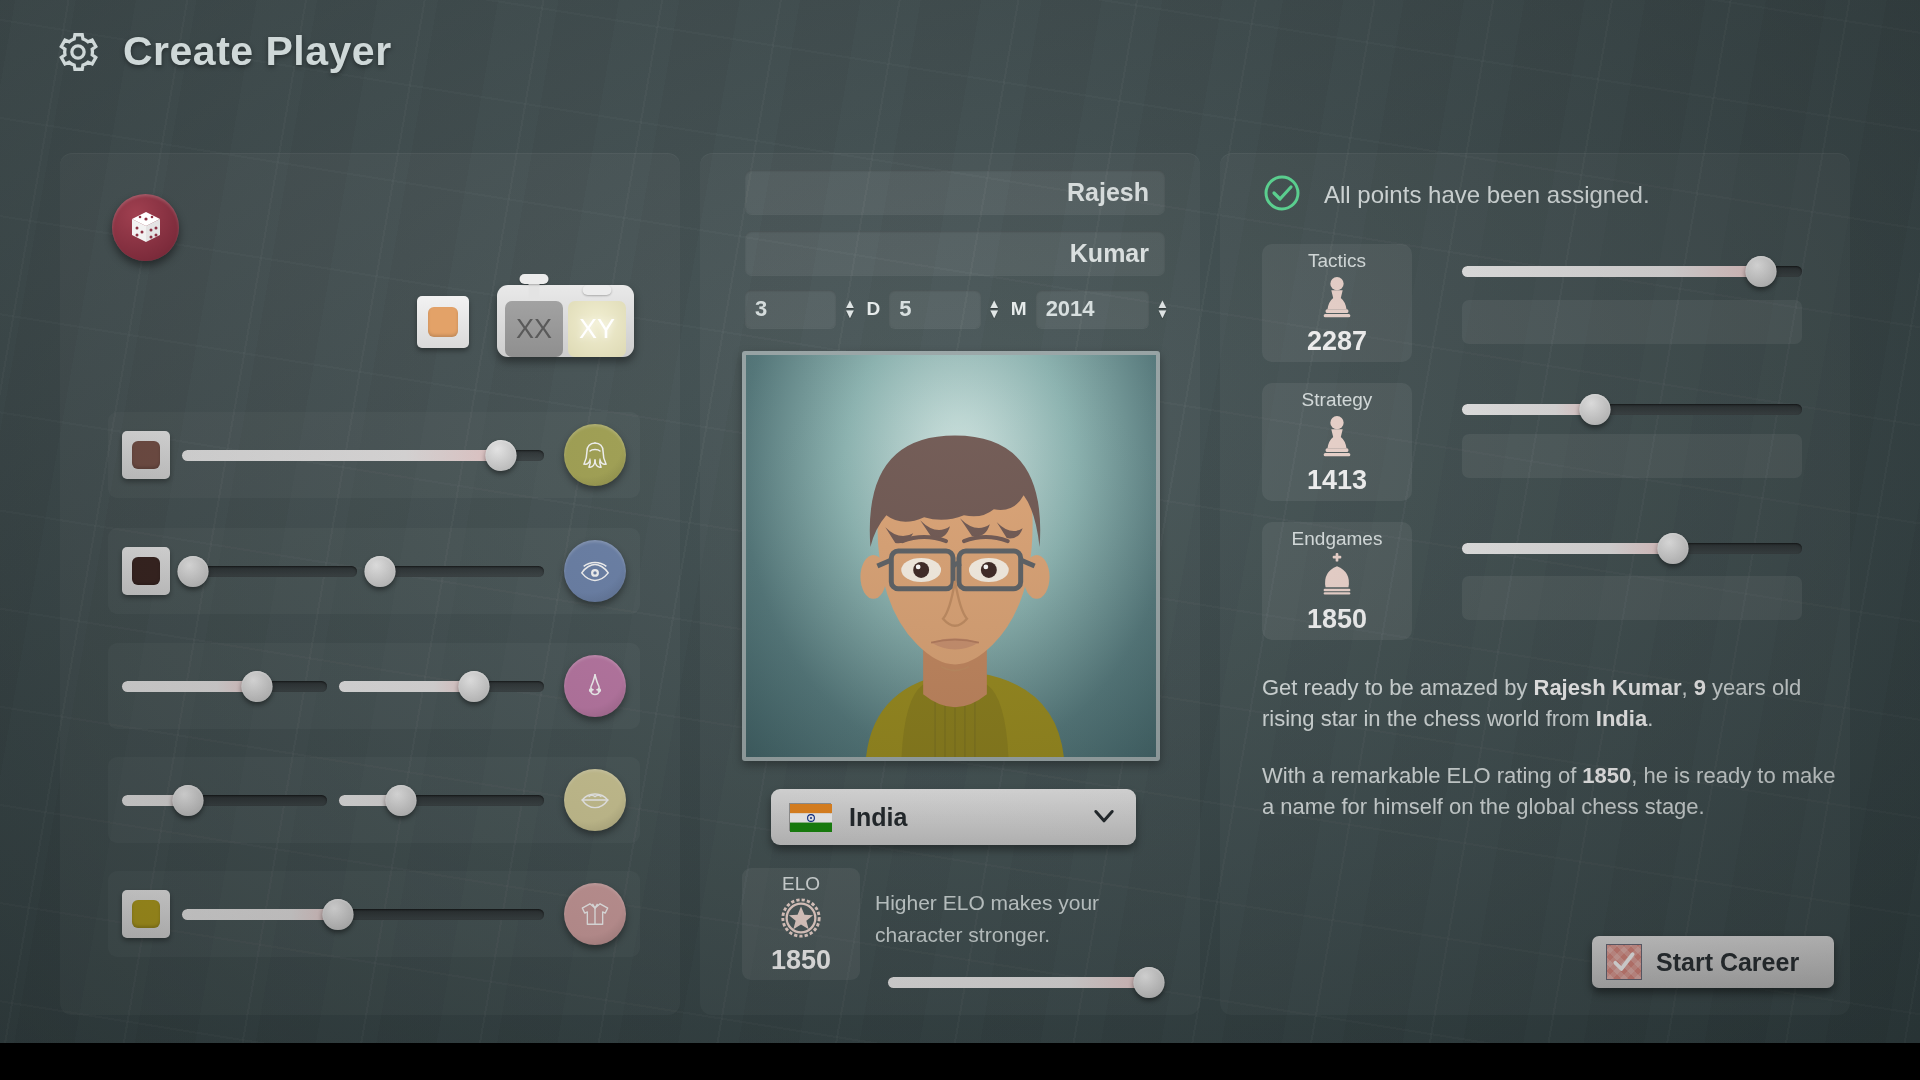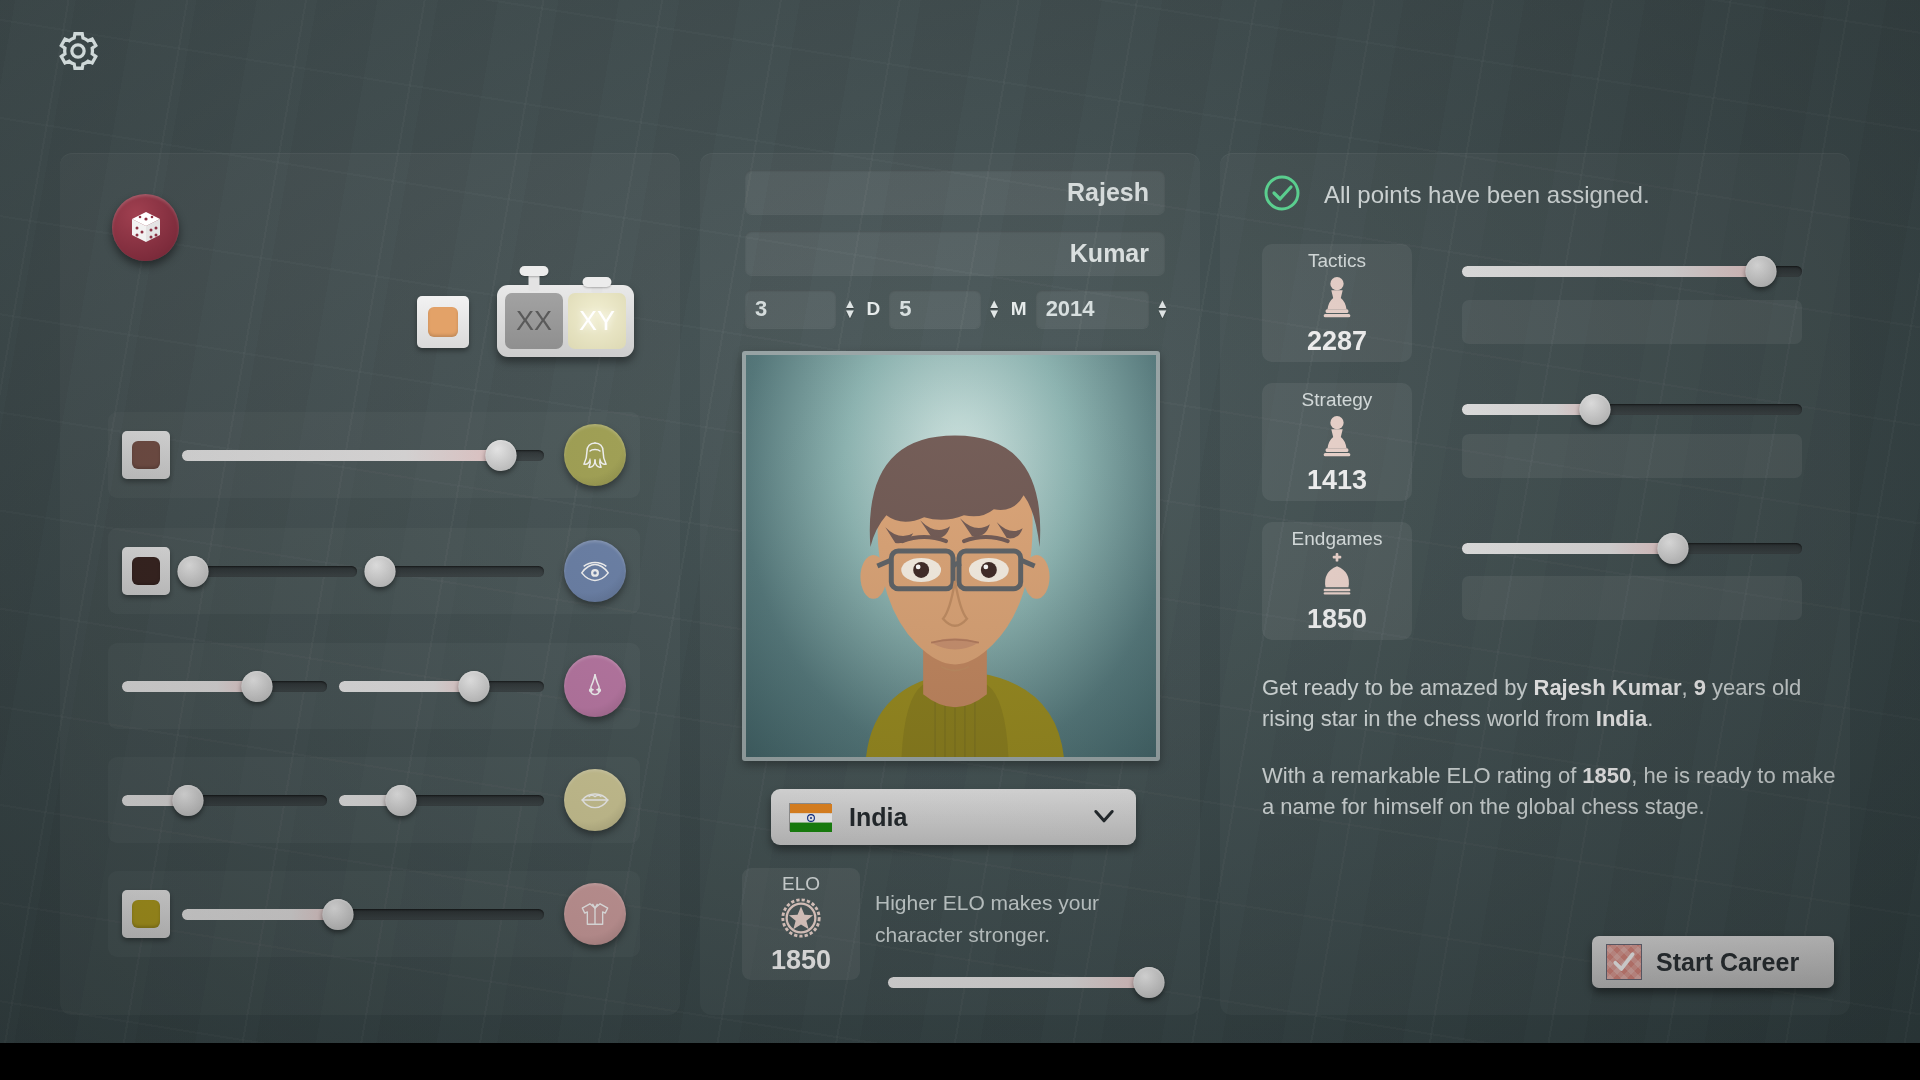--- a/index.html
+++ b/index.html
@@ -70,21 +70,21 @@
     display:flex; align-items:center; justify-content:center; cursor:pointer; z-index:4;
   }
   #skin-swatch i {
     display:block; width:30px; height:30px; border-radius:6px;
     background:#e3a268; box-shadow:inset 0 -2px 3px rgba(0,0,0,.15);
   }
   #gender-clock {
     position:absolute; left:497px; top:285px; width:137px; height:72px; border-radius:11px;
     background:linear-gradient(#e9e9e9,#cdcdcd);
     box-shadow:0 5px 9px rgba(0,0,0,.4);
-    display:flex; align-items:center; justify-content:center; gap:5px; z-index:4;
+    display:flex; align-items:flex-end; justify-content:center; gap:5px; z-index:4;
   }
   .gbtn {
     width:58px; height:56px; border-radius:7px; display:flex; align-items:center; justify-content:center;
     font-size:27px; font-weight:400; cursor:pointer; position:relative;
   }
   .gbtn.xx { background:linear-gradient(#a2a2a2,#8f8f8f); color:#5a5a5a; }
   .gbtn.xy { background:radial-gradient(circle at 50% 40%, #f2efd2, #ddd9b4); color:#fff;
              text-shadow:0 0 7px rgba(255,255,255,.8); }
   .plunger { position:absolute; width:11px; height:18px; background:#e3e3e3; left:50%;
              transform:translateX(-50%); top:-20px; border-radius:2px; }
@@ -249,20 +249,21 @@
 
 <div id="stage">
 
   <div id="header">
     <span class="gear">
       <svg viewBox="0 0 24 24" width="46" height="46" fill="none" stroke="#cfd8d8" stroke-width="1.7">
         <circle cx="12" cy="12" r="3.2"></circle>
         <path d="M19.4 13.5a7.6 7.6 0 0 0 0-3l1.9-1.4-1.9-3.3-2.2.9a7.6 7.6 0 0 0-2.6-1.5L14.2 3h-3.8l-.4 2.2a7.6 7.6 0 0 0-2.6 1.5l-2.2-.9-1.9 3.3 1.9 1.4a7.6 7.6 0 0 0 0 3l-1.9 1.4 1.9 3.3 2.2-.9a7.6 7.6 0 0 0 2.6 1.5l.4 2.2h3.8l.4-2.2a7.6 7.6 0 0 0 2.6-1.5l2.2.9 1.9-3.3z"></path>
       </svg>
     </span>
+    <h1>Create Player</h1>
   </div>
 
   <div class="panel" id="panel-left"></div>
   <div class="panel" id="panel-center"></div>
   <div class="panel" id="panel-right"></div>
 
   <div id="dice">
     <svg viewBox="0 0 40 40" width="40" height="40">
       <polygon points="20,4 34,11 20,18 6,11" fill="#fff"></polygon>
       <polygon points="6,11 20,18 20,34 6,27" fill="#f2f2f2"></polygon>

